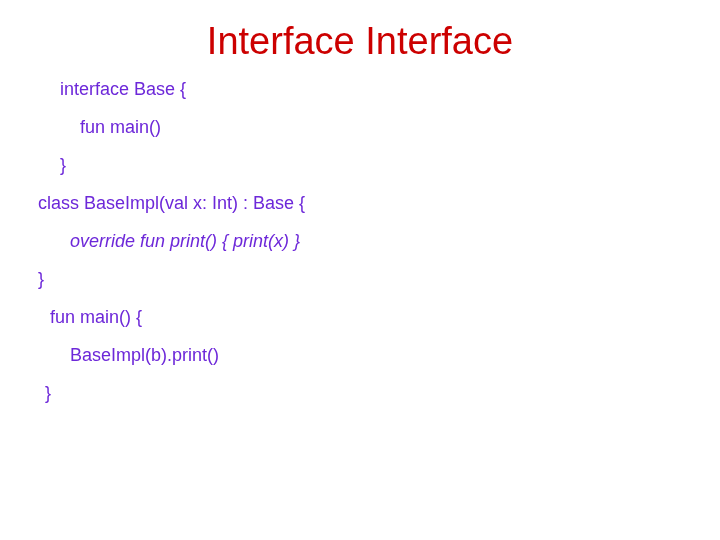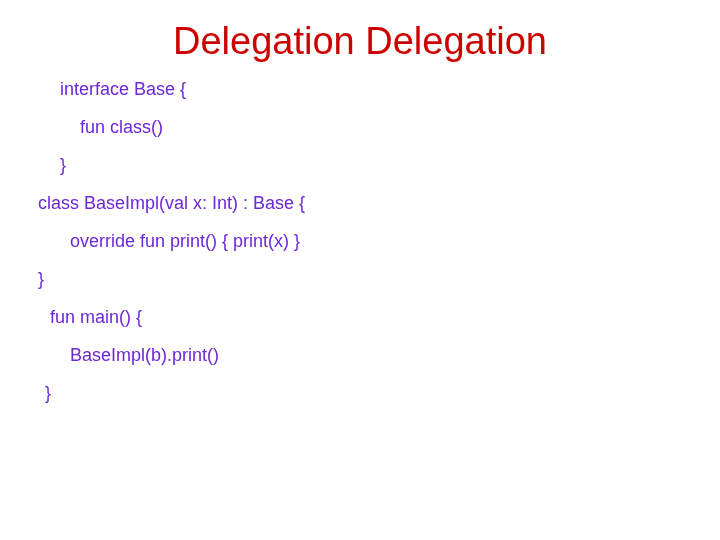--- a/index.html
+++ b/index.html
@@ -35,34 +35,34 @@
     color: #6d28d9;
     line-height: 1.0;
   }
   .line {
     margin-bottom: 20px;
     white-space: pre;
   }
   .i0 { margin-left: 30px; }
   .i1 { margin-left: 50px; }
   .i2 { margin-left: 8px; }
-  .i3 { margin-left: 40px; }
+  .i3 { margin-left: 40px; font-style: italic; }
   .i4 { margin-left: 10px; }
   .i5 { margin-left: 20px; }
   .i6 { margin-left: 40px; }
   .i7 { margin-left: 15px; }
 </style>
 </head>
 <body>
 
 <div class="slide">
-  <div class="title">Delegation Delegation</div>
+  <div class="title">Interface Interface</div>
   <div class="code-block">
     <div class="line i0">interface Base {</div>
-    <div class="line i1">fun class()</div>
+    <div class="line i1">fun main()</div>
     <div class="line i0">}</div>
     <div class="line i2">class BaseImpl(val x: Int) : Base {</div>
     <div class="line i3">override fun print() { print(x) }</div>
     <div class="line i2">}</div>
     <div class="line i5">fun main() {</div>
     <div class="line i6">BaseImpl(b).print()</div>
     <div class="line i7">}</div>
   </div>
 </div>
 

